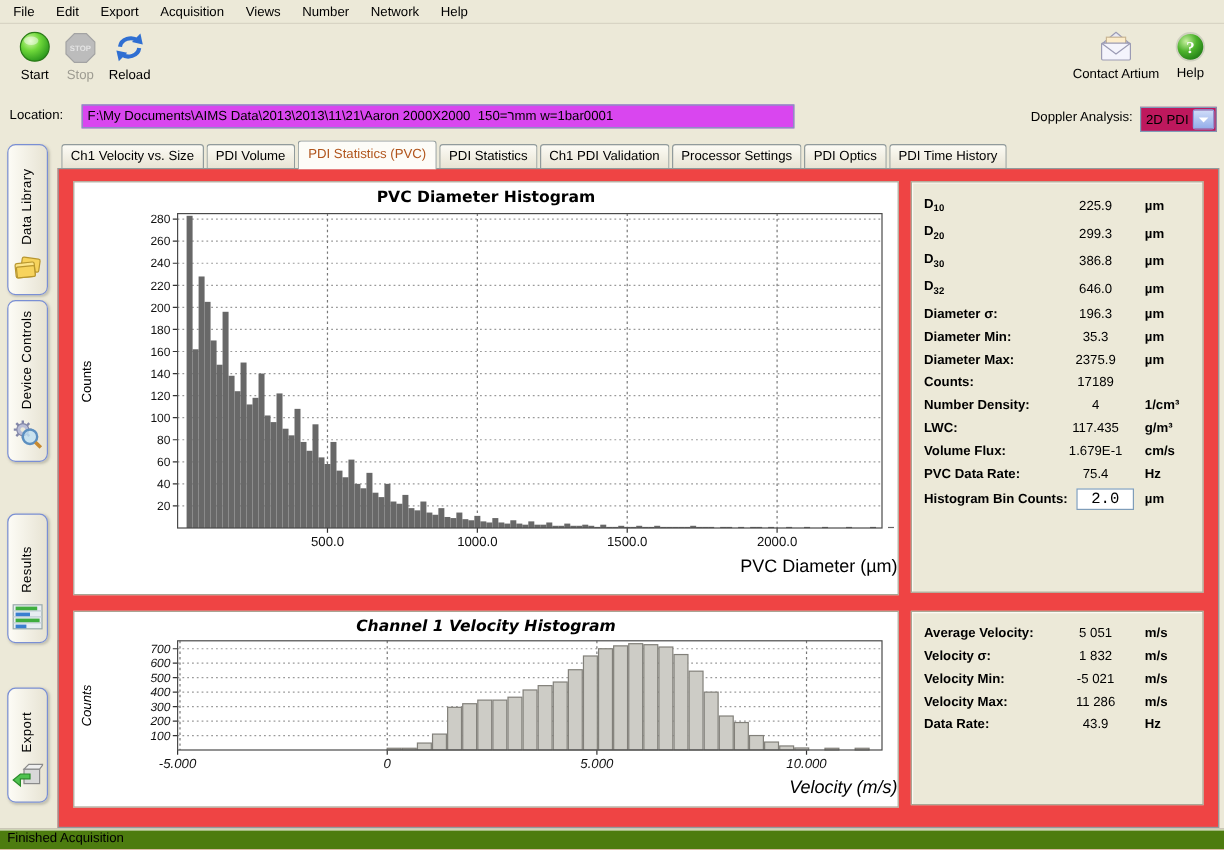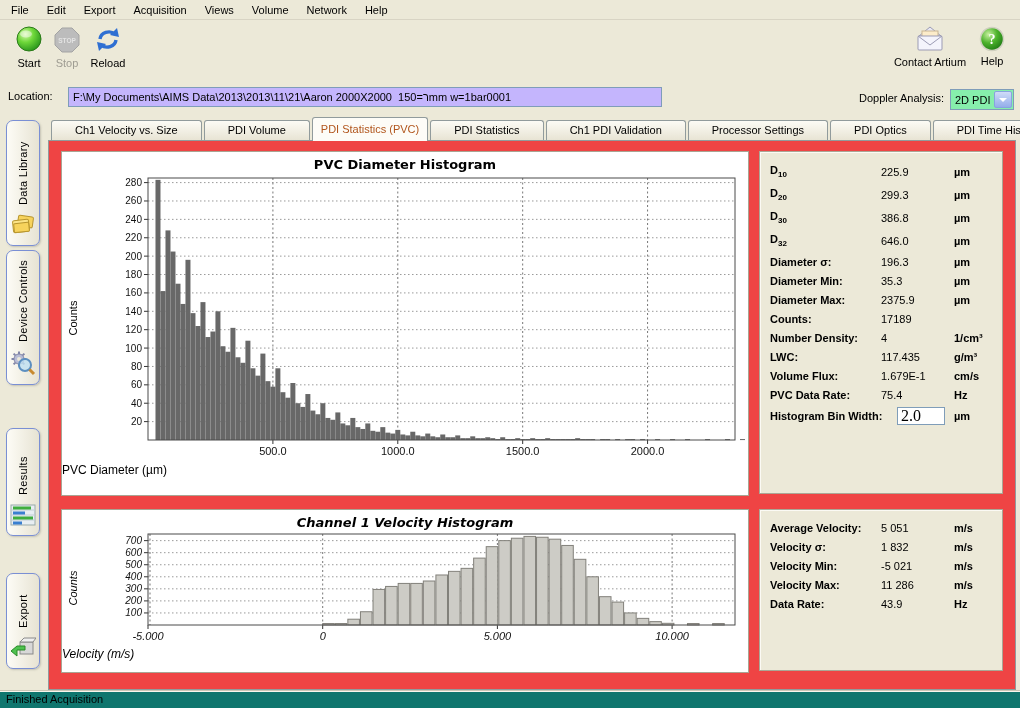--- a/index.html
+++ b/index.html
@@ -19,25 +19,25 @@
   #btn-start{left:8px;width:42px;}
   #btn-stop{left:48px;width:38px;color:#9e9c92;}
   #btn-reload{left:84px;width:48px;}
   #btn-contact{left:885px;width:90px;}
   #btn-help{left:972px;width:40px;}
 
   
   #location-row{position:absolute;top:84px;left:0;right:0;height:26px;padding-left:11px;}
   #location-label{position:absolute;left:8px;top:6px;}
   #location-input{position:absolute;left:68px;top:3px;width:584px;height:16px;
-     border:1px solid #7f9db9;background:#c4b5fd;font-family:"Liberation Sans",sans-serif;
+     border:1px solid #7f9db9;background:#d946ef;font-family:"Liberation Sans",sans-serif;
      font-size:11px;padding:1px 4px;}
   #doppler-label{position:absolute;right:76px;top:8px;}
   .combo{position:absolute;right:6px;top:5px;width:62px;height:19px;border:1px solid #7f9db9;
-     background:#86efac;display:flex;align-items:center;cursor:default;}
+     background:#be185d;display:flex;align-items:center;cursor:default;}
   .combo-text{flex:1;padding-left:4px;}
   .combo-btn{width:16px;height:15px;margin:1px;border:1px solid #88a3e0;border-radius:2px;
      background:linear-gradient(#cfdcf8,#94aeea);display:flex;align-items:center;justify-content:center;}
   .combo-arrow{width:0;height:0;border-left:4px solid transparent;border-right:4px solid transparent;
      border-top:4px solid #fff;}
 
   
   #sidebar{position:absolute;left:0;top:112px;width:46px;bottom:18px;}
   .side-btn{position:absolute;left:6px;width:32px;border:1px solid #7a8fd4;border-radius:7px;
      background:linear-gradient(90deg,#fdfcf6,#e7e3d3);display:flex;flex-direction:column;
@@ -47,68 +47,68 @@
   .side-icon{margin-bottom:6px;}
   #side-btn-0{top:8px;height:124px;}
   #side-btn-1{top:138px;height:133px;}
   #side-btn-2{top:316px;height:106px;}
   #side-btn-3{top:461px;height:94px;}
 
   
   #content{position:absolute;left:48px;top:112px;right:4px;bottom:18px;}
   #tabstrip{position:absolute;top:2px;left:3px;right:0;height:26px;display:flex;align-items:flex-end;}
   .tab{border:1px solid #919b9c;border-bottom:none;border-radius:3px 3px 0 0;
-     background:linear-gradient(#fcfbf5,#e8e4d4);padding:3px 23px;margin-right:2px;height:13px;
+     background:linear-gradient(#fcfbf5,#e8e4d4);padding:3px 7px;margin-right:2px;height:13px;
      white-space:nowrap;cursor:default;}
   .tab.active{background:#fdfcf7;color:#b1551c;padding:5px 8px 4px 8px;height:14px;
      position:relative;z-index:3;margin-bottom:-1px;}
   #tabpanel{position:absolute;top:28px;left:0;right:0;bottom:0;border:1px solid #919b9c;
      background:#ef4444;}
 
   
   .chart-panel{position:absolute;background:#fff;border:1px solid #a9a493;}
   #pvc-panel{left:12px;top:10px;width:686px;height:343px;}
   #vel-panel{left:12px;top:368px;width:686px;height:162px;font-style:italic;}
   .chart-title{text-align:center;font-weight:bold;font-size:13px;padding-top:5px;
      font-family:"DejaVu Sans","Liberation Sans",sans-serif;}
   .chart-body{position:relative;}
   .ylabel{position:absolute;left:-34px;top:50%;width:90px;text-align:center;
      transform:rotate(-90deg);font-size:11px;}
-  .xlabel{text-align:left;font-size:12px;margin-top:1px;}
+  .xlabel{text-align:right;font-size:15px;margin-top:1px;}
 
   
   .stats-panel{position:absolute;background:#ece9d8;border:1px solid #aba695;
      box-shadow:inset 1px 1px 0 #fbfaf4;padding:8px 10px;box-sizing:border-box;}
   #diam-stats{left:710px;top:10px;width:244px;height:343px;}
   #vel-stats{left:710px;top:368px;width:244px;height:162px;}
   .stat-row{display:flex;align-items:center;height:19px;}
   .stat-row.big{height:23px;}
   .stat-label{font-weight:bold;}
   .stat-label sub{font-size:8px;}
-  .stat-value{margin-left:auto;width:64px;text-align:left;}
+  .stat-value{margin-left:auto;width:64px;text-align:center;}
   .stat-unit{width:38px;margin-left:9px;font-weight:bold;}
   .stat-input{margin-left:auto;width:40px;height:14px;border:1px solid #7f9db9;
-     text-align:left;font-family:Liberation Serif, serif;font-size:16px;padding:1px 3px;}
-
-  
-  #statusbar{position:absolute;left:0;right:0;bottom:0;height:18px;background:#0f766e;
+     text-align:center;font-family:Liberation Mono, monospace;font-size:13px;padding:1px 3px;}
+
+  
+  #statusbar{position:absolute;left:0;right:0;bottom:0;height:18px;background:#4d7c0f;
      border-top:1px solid #cac6b6;box-shadow:inset 0 1px 0 #f8f6ec;padding:2px 6px;box-sizing:border-box;margin-top:14px;}
 </style>
 </head>
 <body>
 
 <div id="app">
 
   <div id="menubar">
       <span class="menu-item">File</span>
       <span class="menu-item">Edit</span>
       <span class="menu-item">Export</span>
       <span class="menu-item">Acquisition</span>
       <span class="menu-item">Views</span>
-      <span class="menu-item">Volume</span>
+      <span class="menu-item">Number</span>
       <span class="menu-item">Network</span>
       <span class="menu-item">Help</span>
     </div>
 
   <div id="toolbar">
     <div class="tool-btn" id="btn-start">
       <svg class="ticon" width="28" height="28" viewBox="0 0 28 28">
         <defs>
             <radialGradient id="gStart" cx="35%" cy="30%" r="75%">
           <stop offset="0%" stop-color="#d9f8b0"></stop>
@@ -460,21 +460,21 @@
             <span class="stat-label">Volume Flux:</span>
             <span class="stat-value">1.679E-1</span>
             <span class="stat-unit">cm/s</span>
           </div>
           <div class="stat-row">
             <span class="stat-label">PVC Data Rate:</span>
             <span class="stat-value">75.4</span>
             <span class="stat-unit">Hz</span>
           </div>
           <div class="stat-row big">
-            <span class="stat-label">Histogram Bin Width:</span>
+            <span class="stat-label">Histogram Bin Counts:</span>
             <input class="stat-input" type="text" value="2.0" style="">
             <span class="stat-unit">µm</span>
           </div>
         </div>
 
       <div class="chart-panel" id="vel-panel">
         <div class="chart-title">Channel 1 Velocity Histogram</div>
         <div class="chart-body" id="vel-body">
           <div class="ylabel" style="top:52px;">Counts</div>
           <svg id="vel-svg" width="684" height="114">

